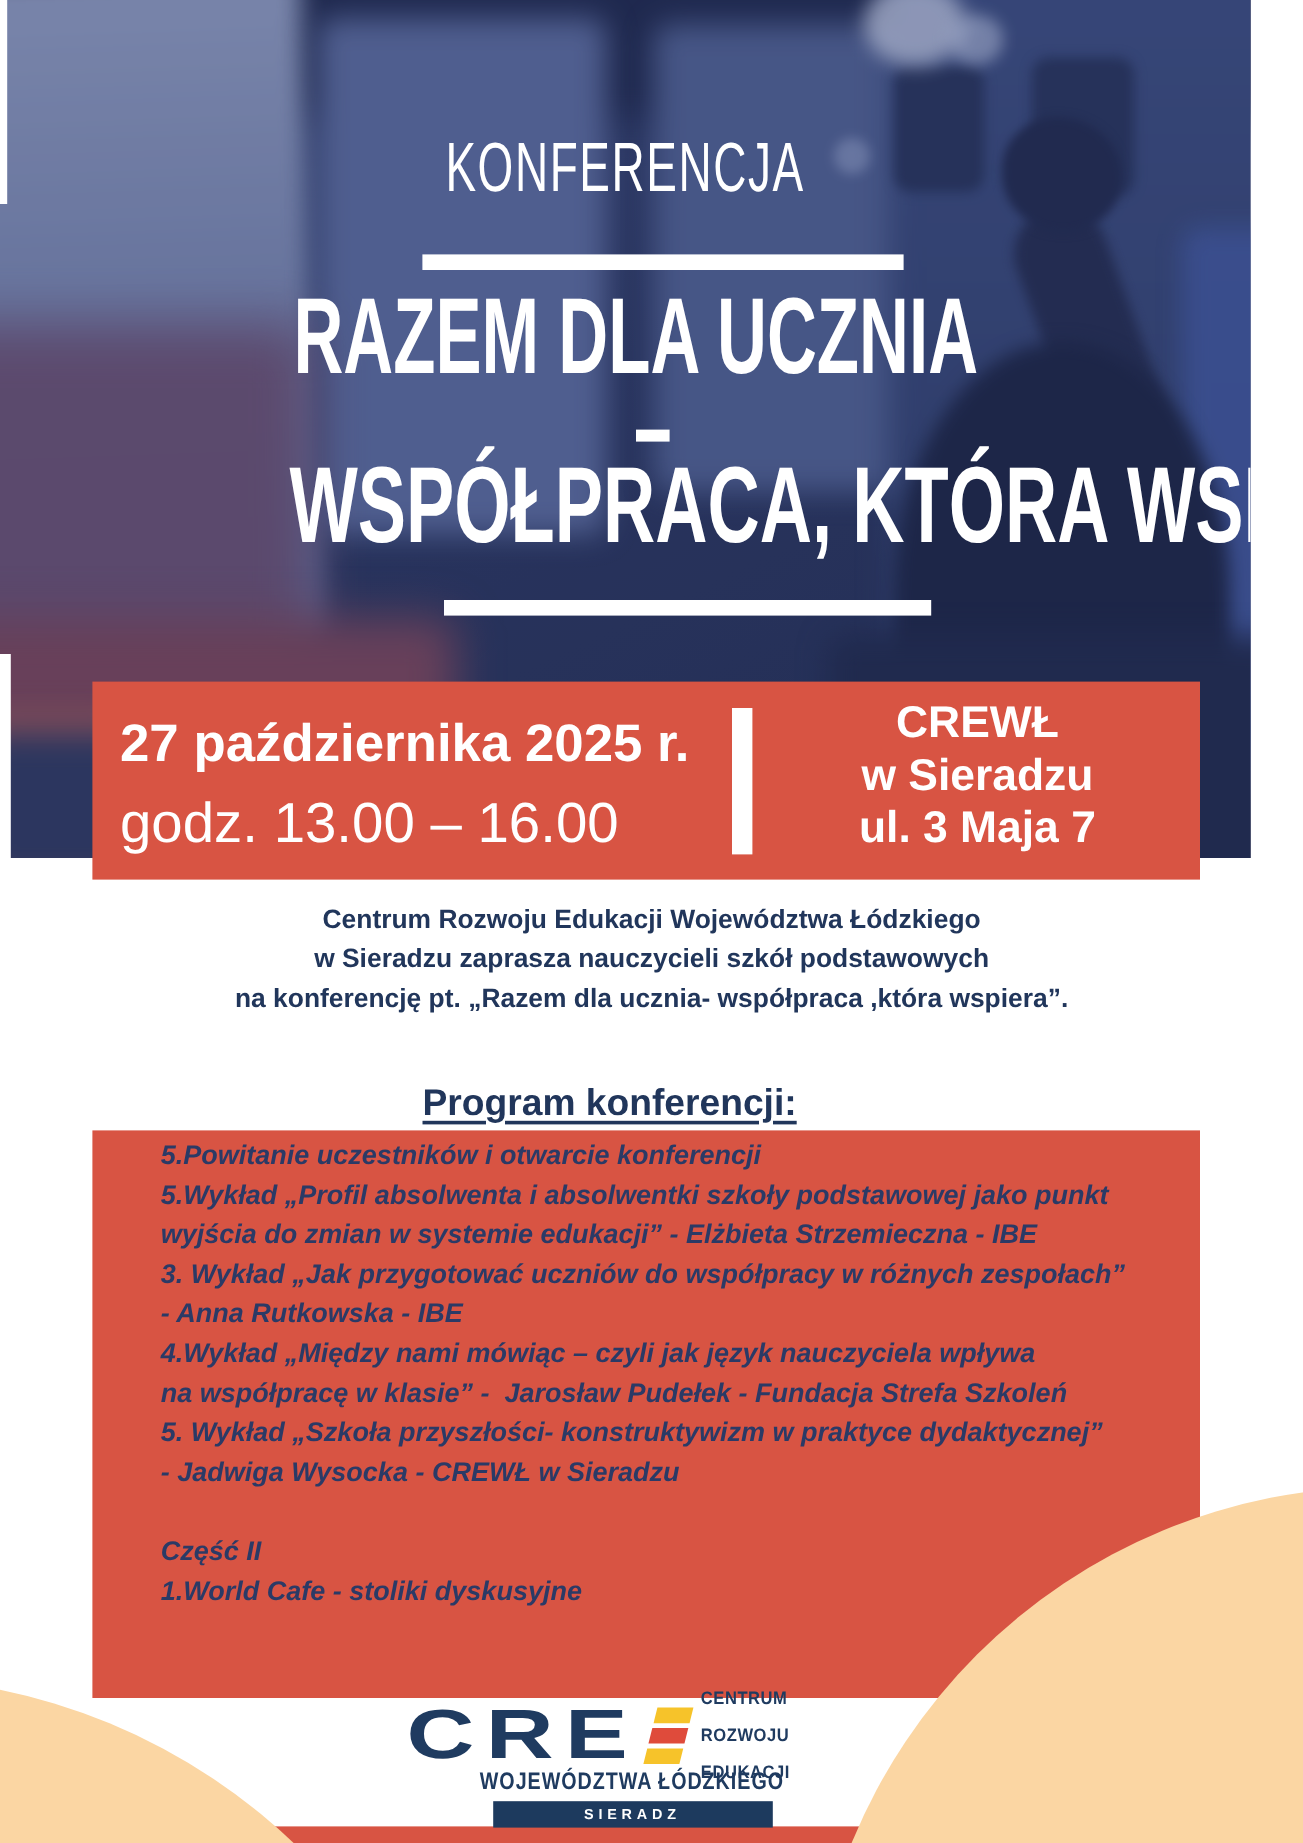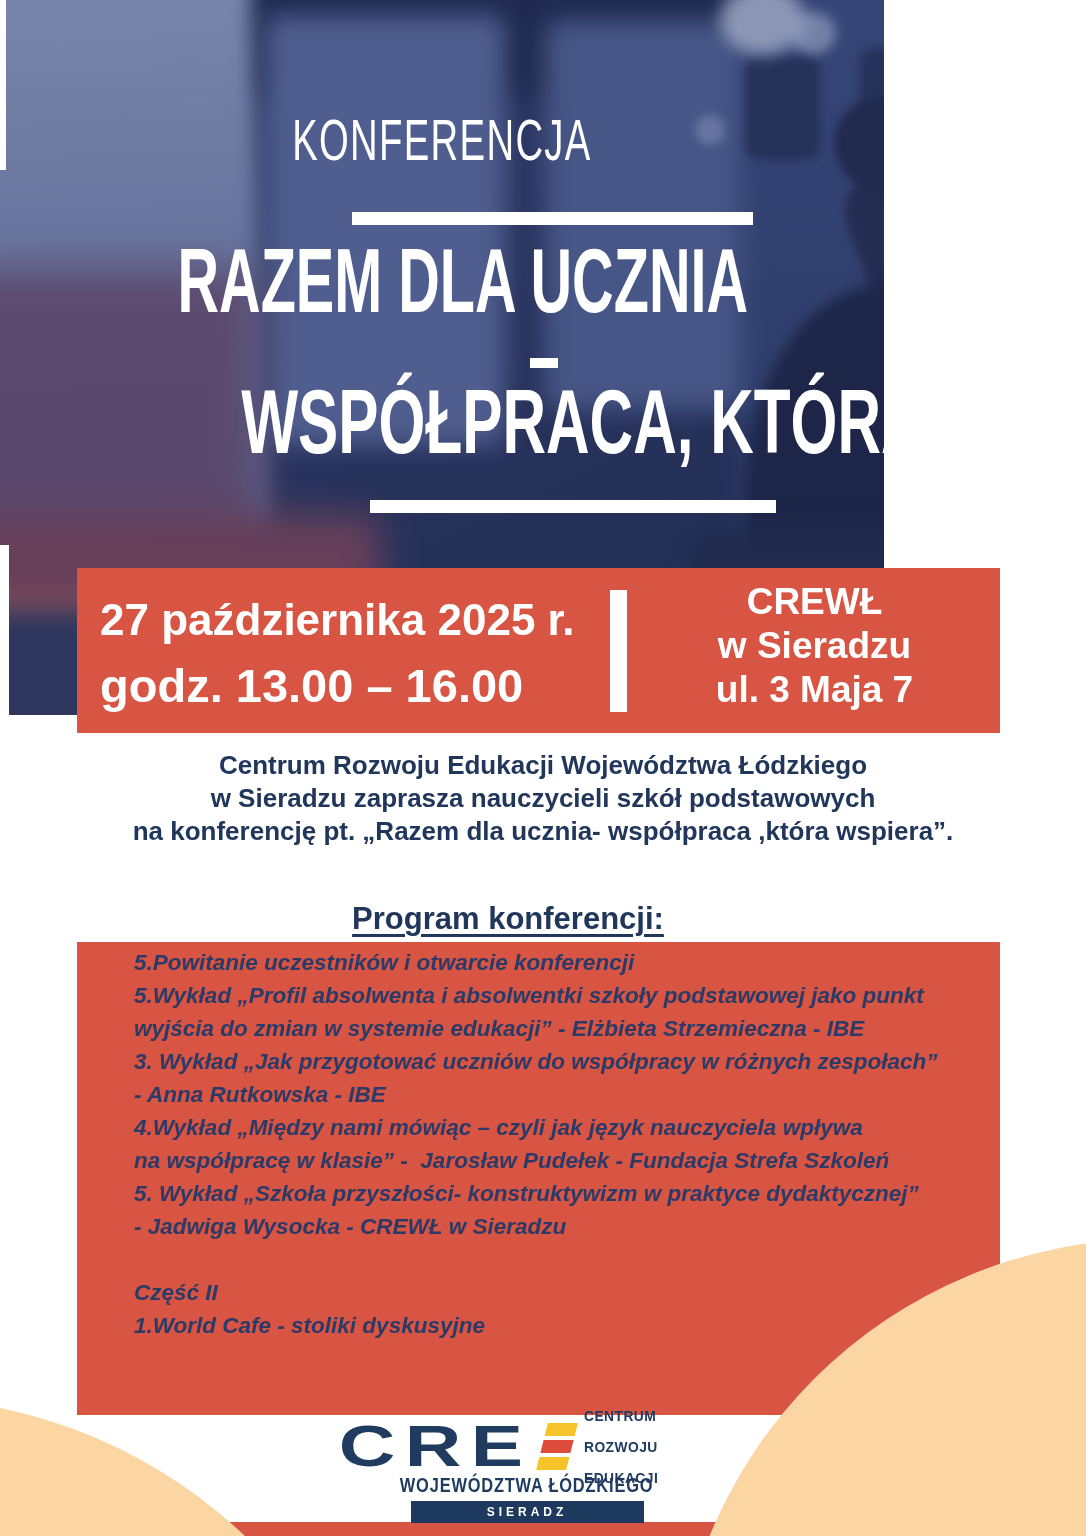--- a/index.html
+++ b/index.html
@@ -1,20 +1,20 @@
 <!DOCTYPE html>
 <html><head>
 <meta charset="utf-8">
 <style>
   html,body{margin:0;padding:0;background:#ffffff;}
   .poster{position:relative;width:1086px;height:1536px;overflow:hidden;background:#ffffff;
           font-family:"Liberation Sans",sans-serif;}
 
   
-  .hero{position:absolute;left:0;top:0;width:884px;height:715px;overflow:hidden;
+  .hero{position:absolute;left:0;top:0;width:1042px;height:715px;overflow:hidden;
         background:linear-gradient(155deg,#33406e 0%,#273158 45%,#1e2849 100%);}
   .blob{position:absolute;border-radius:14px;}
   .b-ceiling{left:-40px;top:-50px;width:1200px;height:150px;background:#1a2243;filter:blur(16px);}
   .b-screenL{left:-40px;top:-20px;width:300px;height:560px;background:linear-gradient(180deg,#97a2c2,#626f9b);filter:blur(10px);transform:rotate(-2deg);}
   .b-screenC{left:265px;top:15px;width:240px;height:430px;background:#5c6b9b;filter:blur(12px);}
   .b-screenC2{left:545px;top:20px;width:230px;height:390px;background:#50608f;filter:blur(12px);}
   .b-wallR{left:740px;top:-40px;width:400px;height:580px;background:linear-gradient(180deg,#3a4a7c,#2e3c66);filter:blur(12px);}
   .b-win1{left:745px;top:55px;width:75px;height:105px;background:#232e52;filter:blur(5px);}
   .b-win2{left:860px;top:48px;width:85px;height:115px;background:#232e52;filter:blur(5px);}
   .b-bokeh1{left:720px;top:-15px;width:85px;height:70px;background:#d8deef;border-radius:50%;filter:blur(8px);opacity:.75;}
@@ -54,27 +54,27 @@
   .title2 .condense{transform:scaleX(.67);}
   .wbar{position:absolute;background:#ffffff;z-index:10;}
   .wbar1{left:352px;top:212px;width:401px;height:13px;}
   .wdash{left:530px;top:358px;width:28px;height:10px;}
   .wbar2{left:370px;top:500px;width:406px;height:13px;}
 
   
   .banner{position:absolute;left:77px;top:568px;width:923px;height:165px;background:#d85443;color:#ffffff;z-index:11;}
   .banner-date{position:absolute;left:23px;top:30px;}
   .date-line1{font-size:44px;font-weight:700;line-height:1;margin-bottom:20px;}
-  .date-line2{font-size:47px;font-weight:700;line-height:1;}
+  .date-line2{font-size:47px;font-weight:400;line-height:1;}
   .banner-divider{position:absolute;left:533px;top:22px;width:17px;height:122px;background:#ffffff;}
   .banner-venue{position:absolute;left:566px;right:14px;top:12px;text-align:center;font-weight:700;font-size:37px;line-height:44px;}
 
   
   .invite{position:absolute;left:0;right:0;top:749px;text-align:center;color:#21365b;
-          font-size:26px;font-weight:700;line-height:33px;}
+          font-size:22px;font-weight:700;line-height:33px;}
 
   
   .prog-heading{position:absolute;left:0;right:0;top:901px;text-align:center;color:#21365b;
                 font-size:31px;font-weight:700;text-decoration:underline;
                 text-decoration-thickness:3px;text-underline-offset:5px;transform:translateX(-35px);}
   .program{position:absolute;left:77px;top:942px;width:923px;height:473px;background:#d85443;z-index:1;}
   .prog-line{margin-left:57px;height:33px;line-height:33px;font-style:italic;font-weight:700;
              font-size:22.5px;color:#2b3a66;white-space:pre;}
   .prog-line:first-child{margin-top:4px;}
 

